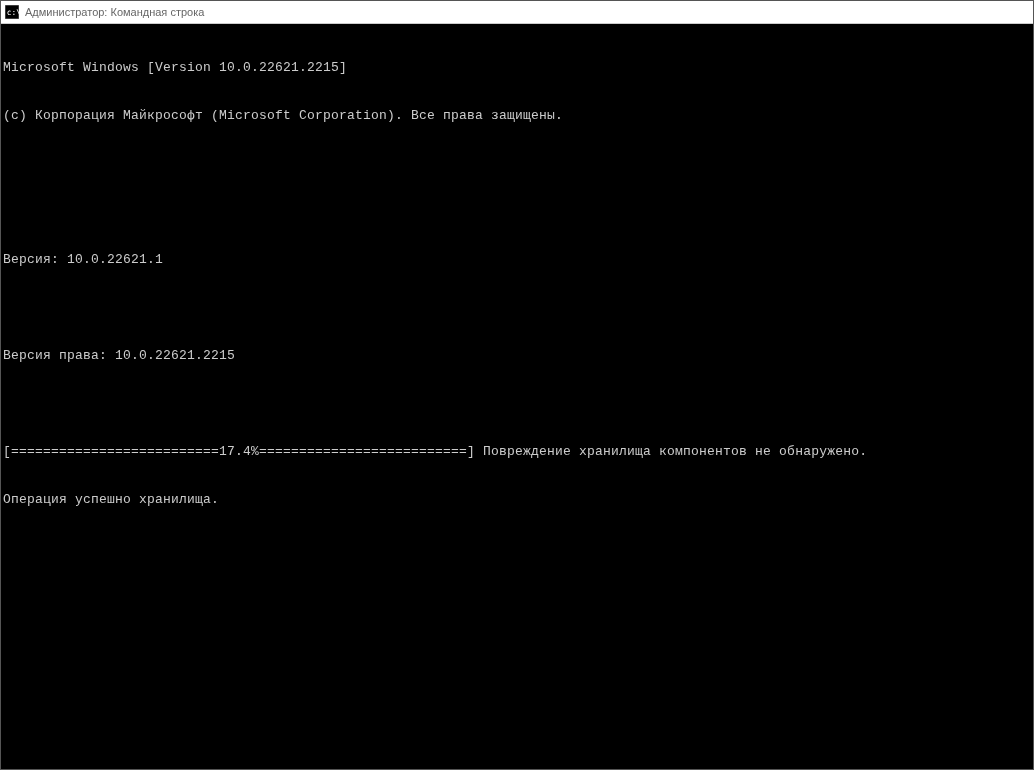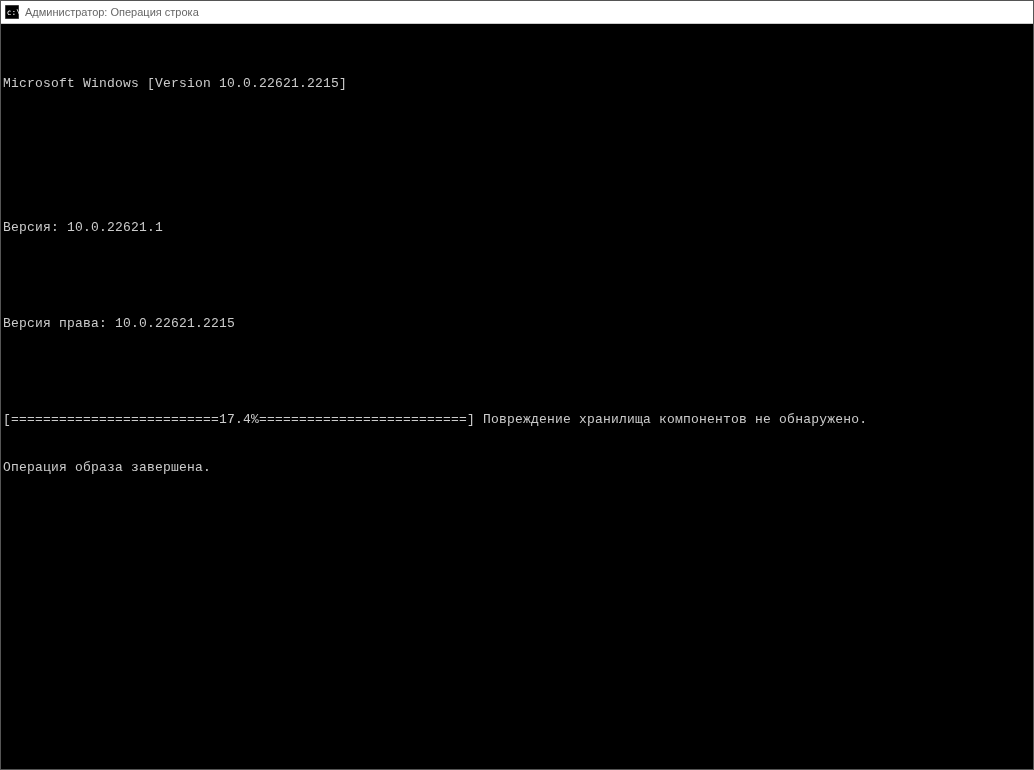--- a/index.html
+++ b/index.html
@@ -42,21 +42,21 @@
       justify-content: center;
     }
     .titlebar-icon svg {
       width: 14px;
       height: 14px;
     }
     .terminal {
       flex: 1;
       background: #000000;
       color: #cccccc;
-      padding: 20px 2px;
+      padding: 4px 2px;
       font-family: Consolas, 'Courier New', monospace;
       font-size: 13px;
       line-height: 16px;
       white-space: pre;
       overflow: hidden;
       letter-spacing: 0.2px;
     }
     .terminal-line {
       display: block;
       min-height: 16px;
@@ -66,32 +66,33 @@
 <body>
 
 <div class="window">
   <div class="titlebar">
     <span class="titlebar-icon">
       <svg viewBox="0 0 16 16">
         <rect x="0" y="0" width="16" height="16" fill="#000000" stroke="#888" stroke-width="1"></rect>
         <text x="2" y="11" font-size="9" fill="#ffffff" font-family="monospace">c:\</text>
       </svg>
     </span>
-    <span>Администратор: Операция строка</span>
+    <span>Администратор: Командная строка</span>
   </div>
   <div class="terminal">
     <span class="terminal-line">Microsoft Windows [Version 10.0.22621.2215]</span>
+    <span class="terminal-line">(c) Корпорация Майкрософт (Microsoft Corporation). Все права защищены.</span>
     <span class="terminal-line"></span>
     <span class="terminal-line"></span>
     <span class="terminal-line">Версия: 10.0.22621.1</span>
     <span class="terminal-line"></span>
     <span class="terminal-line">Версия права: 10.0.22621.2215</span>
     <span class="terminal-line"></span>
     <span class="terminal-line">[==========================17.4%==========================] Повреждение хранилища компонентов не обнаружено.</span>
-    <span class="terminal-line">Операция образа завершена.</span>
+    <span class="terminal-line">Операция успешно хранилища.</span>
     <span class="terminal-line"></span>
     <span class="terminal-line"></span>
     
     
     
     
     
     
     
     

